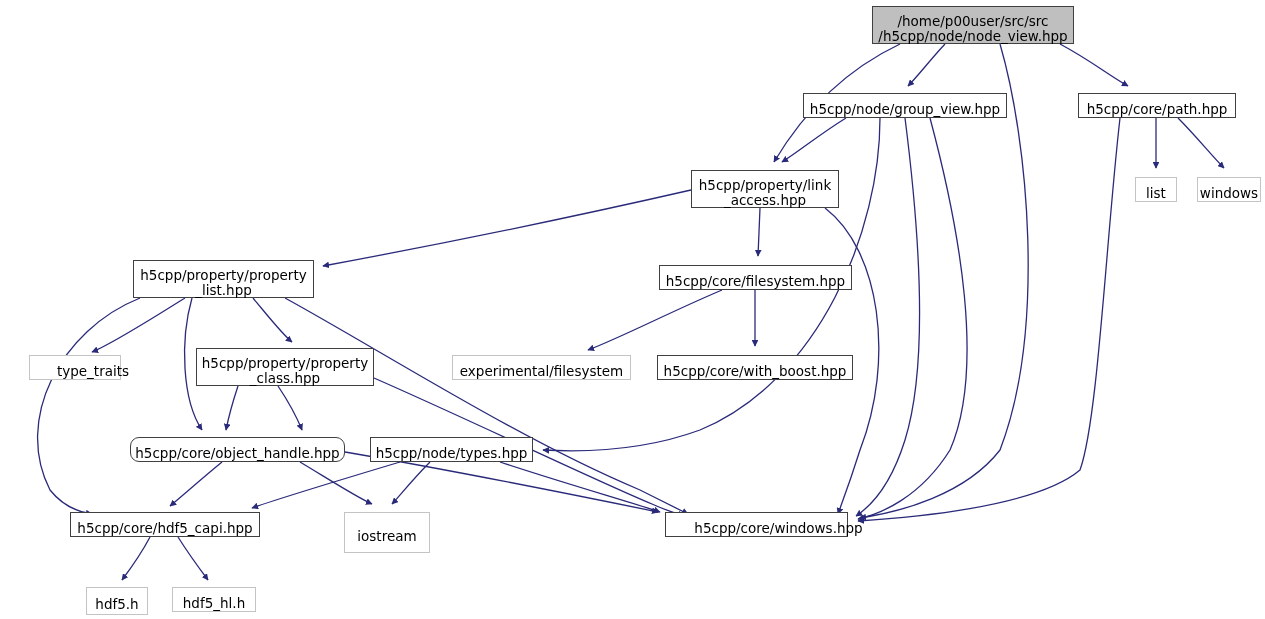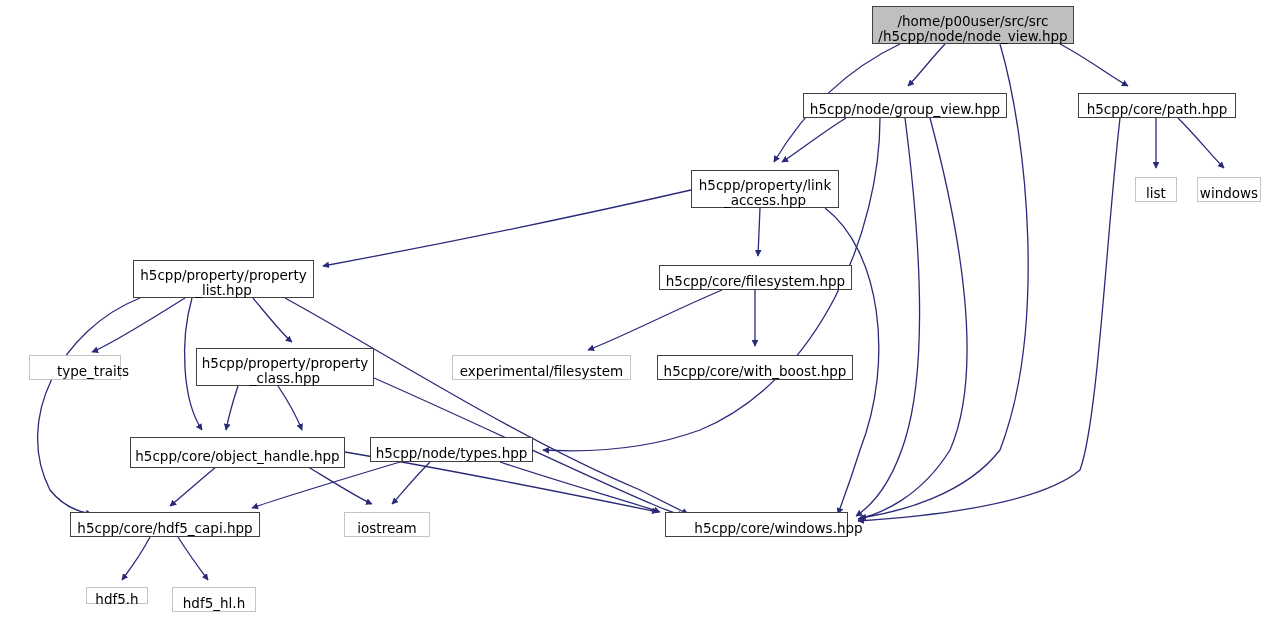--- a/index.html
+++ b/index.html
@@ -69,21 +69,21 @@
       <div class="node hdr" style="left: 691px; top: 170px; width: 148px; height: 38px;"><span>h5cpp/property/link
 _access.hpp</span></div>
       <div class="node hdr" style="left: 659px; top: 265px; width: 193px; height: 25px;"><span>h5cpp/core/filesystem.hpp</span></div>
       <div class="node lib" style="left: 452px; top: 355px; width: 179px; height: 25px;"><span>experimental/filesystem</span></div>
       <div class="node hdr" style="left: 657px; top: 355px; width: 196px; height: 25px; align-items: flex-end;"><span>h5cpp/core/with_boost.hpp</span></div>
       <div class="node hdr" style="left: 133px; top: 260px; width: 181px; height: 38px;"><span>h5cpp/property/property
 _list.hpp</span></div>
       <div class="node lib" style="left: 29px; top: 355px; width: 92px; height: 25px; padding-left: 36px;"><span>type_traits</span></div>
       <div class="node hdr" style="left: 196px; top: 348px; width: 178px; height: 38px;"><span>h5cpp/property/property
 _class.hpp</span></div>
-      <div class="node hdr" style="left: 130px; top: 437px; width: 215px; height: 31px;"><span>h5cpp/core/object_handle.hpp</span></div>
+      <div class="node hdr" style="left: 130px; top: 437px; width: 215px; height: 25px; border-radius: 9px;"><span>h5cpp/core/object_handle.hpp</span></div>
       <div class="node hdr" style="left: 370px; top: 437px; width: 163px; height: 25px;"><span>h5cpp/node/types.hpp</span></div>
       <div class="node hdr" style="left: 70px; top: 512px; width: 190px; height: 25px;"><span>h5cpp/core/hdf5_capi.hpp</span></div>
-      <div class="node lib" style="left: 344px; top: 512px; width: 86px; height: 25px;"><span>iostream</span></div>
+      <div class="node lib" style="left: 344px; top: 512px; width: 86px; height: 41px;"><span>iostream</span></div>
       <div class="node hdr" style="left: 665px; top: 512px; width: 183px; height: 25px; padding-left: 44px;"><span>h5cpp/core/windows.hpp</span></div>
-      <div class="node lib" style="left: 86px; top: 587px; width: 62px; height: 17px;"><span>hdf5.h</span></div>
+      <div class="node lib" style="left: 86px; top: 587px; width: 62px; height: 28px;"><span>hdf5.h</span></div>
       <div class="node lib" style="left: 172px; top: 587px; width: 84px; height: 25px;"><span>hdf5_hl.h</span></div>
     </div>
 </div>
 
 </body></html>

